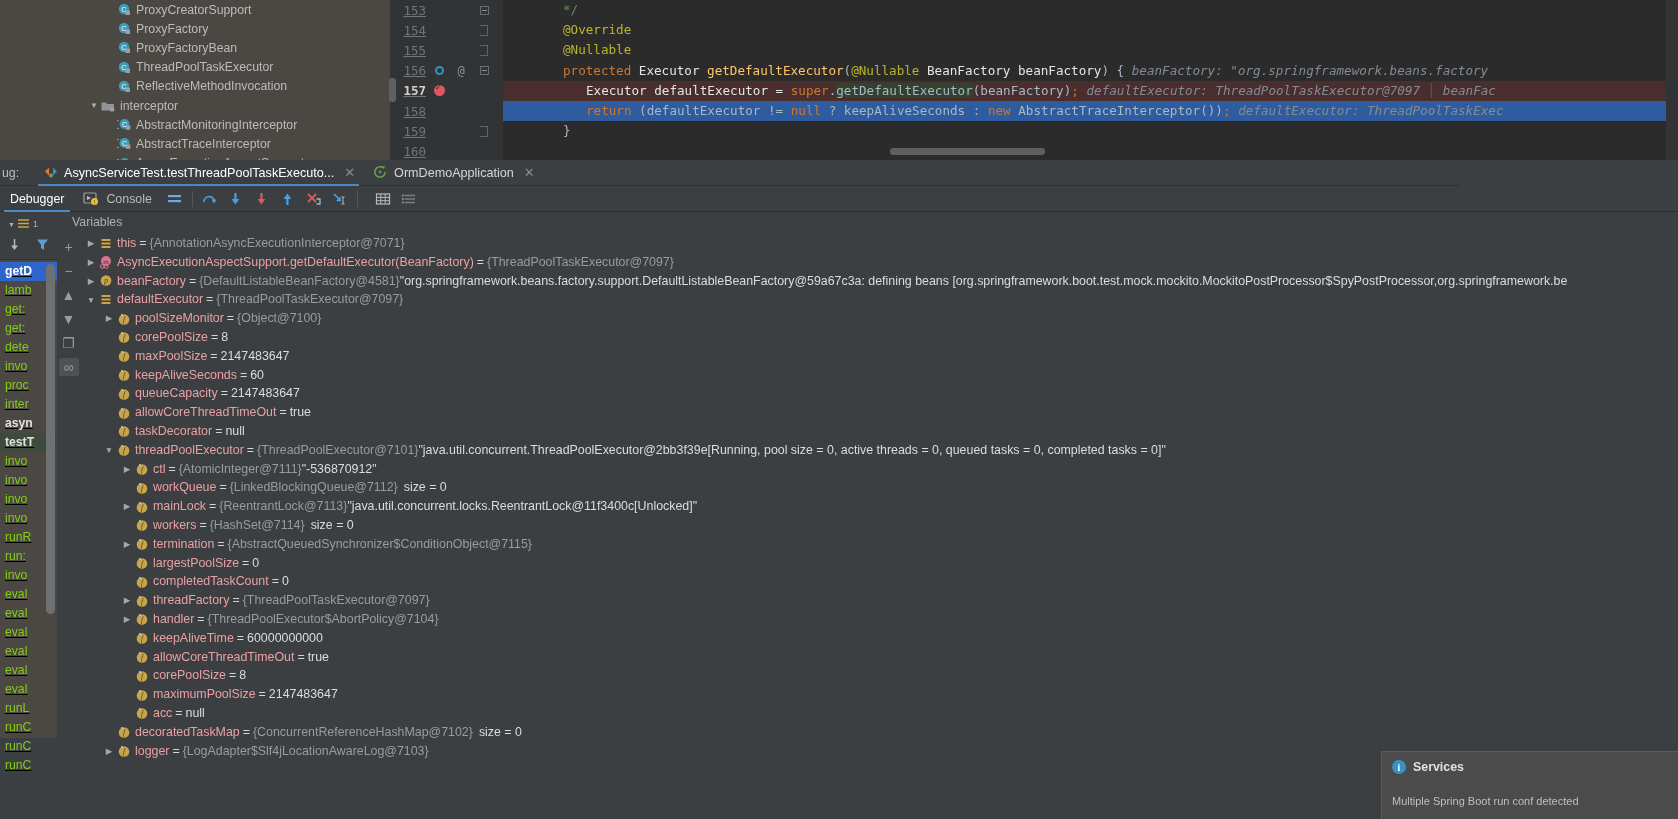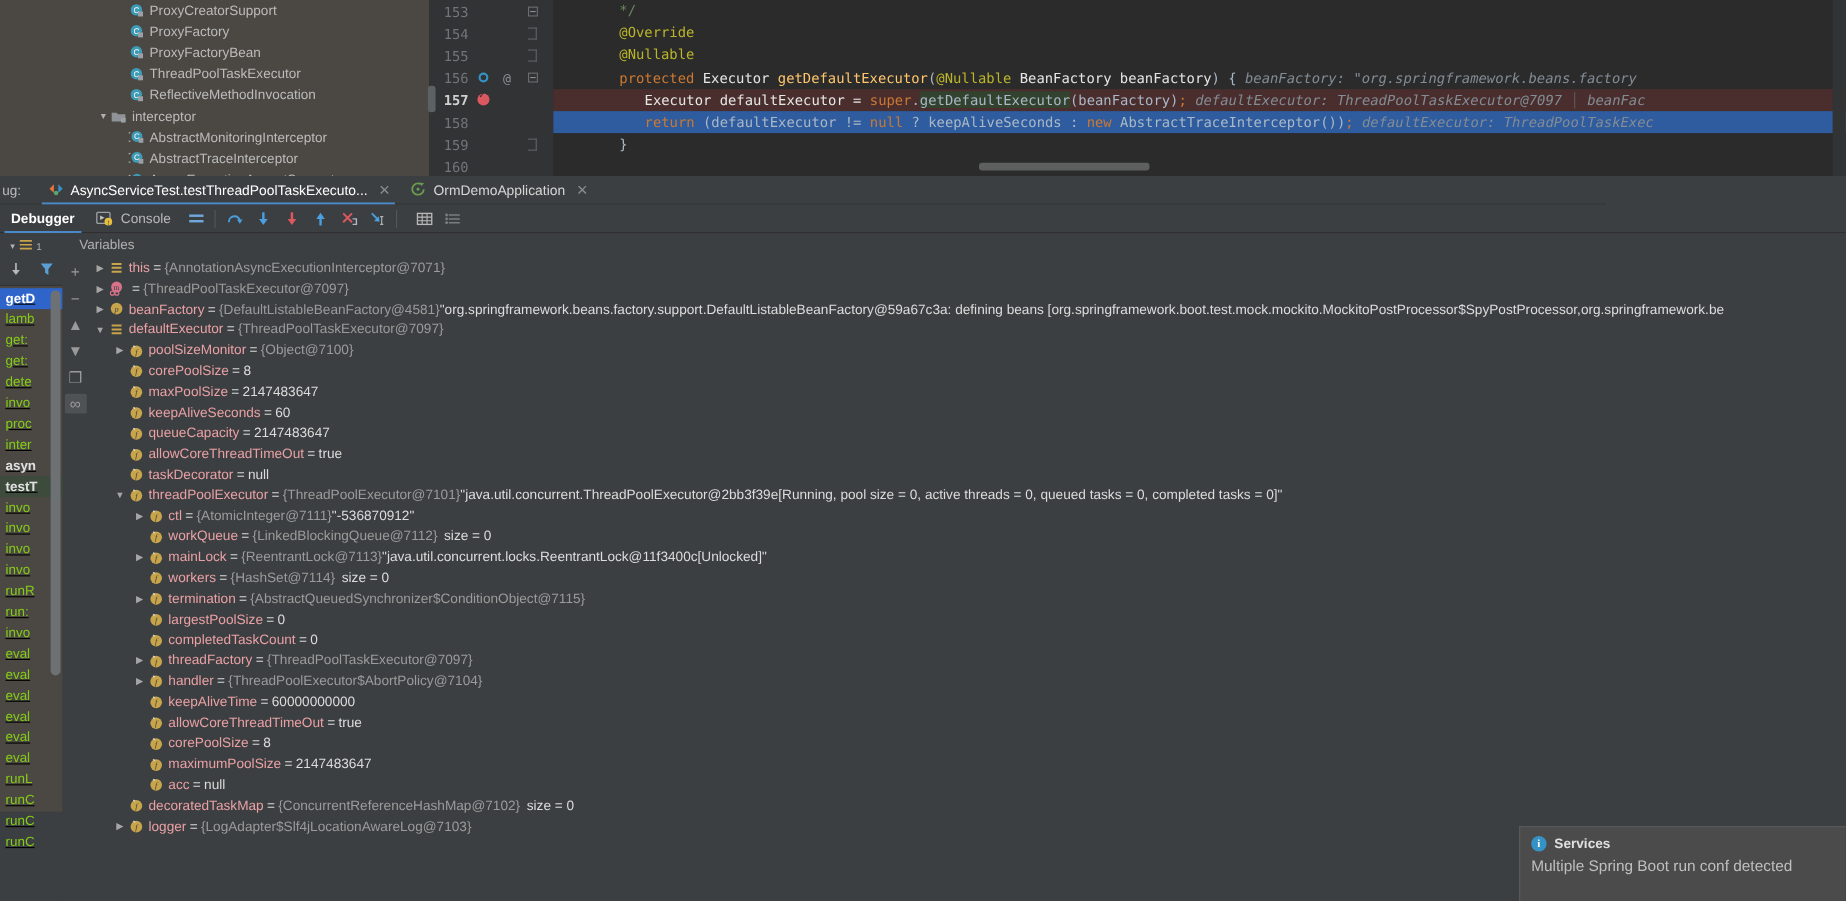--- a/index.html
+++ b/index.html
@@ -41,20 +41,21 @@
     background: #2b2b2b; overflow: hidden;
   }
   .gutter {
     position: absolute; left: 0; top: 0; width: 113px; height: 160px;
     background: #313335;
   }
   .gutter-row {
     position: relative; height: 20.2px; display: flex; align-items: center;
     font-family: "DejaVu Sans Mono", monospace; font-size: 12.5px;
     color: #707579;
+    text-decoration: underline;
   }
   .gutter-row .lineno { width: 38px; text-align: right; padding-right: 2px; }
   .gutter-row.current .lineno { color: #d0d0d0; font-weight: bold; }
   .gutter-row .g-mark { width: 22px; display:flex; align-items:center; justify-content:center; }
   .gutter-row .g-at { width: 22px; text-align: center; color: #8a8f93; font-size: 12px;}
   .gutter-row .g-fold { width: 24px; display: flex; align-items: center; justify-content: center; }
   .fold-mark {
     width: 8px; height: 11px; border: 1px solid #606366; border-left: none;
   }
   .fold-minus {
@@ -132,21 +133,21 @@
   
   .dbg-toolbar {
     position: absolute; left: 0; top: 186px; width: 1678px; height: 26px;
     background: #3c3f41; display: flex; align-items: center;
     border-bottom: 1px solid #2e2e2e;
   }
   .dbg-subtab {
     font-size: 12.4px; color: #b9b9b9; padding: 0 10px; height: 26px;
     line-height: 26px; position: relative; white-space: nowrap;
   }
-  .dbg-subtab.active { color: #ffffff; font-weight: bold; }
+  .dbg-subtab.active { color: #ffffff; }
   .dbg-subtab.active:after {
     content: ""; position: absolute; left: 4px; right: 4px; bottom: 0;
     height: 2px; background: #4a88c7;
   }
   .tb-ico { width: 26px; height: 24px; display:flex; align-items:center; justify-content:center; }
   .tb-sep { width: 1px; height: 16px; background: #555759; margin: 0 4px; }
 
   
   .vars-header {
     position: absolute; left: 0; top: 212px; width: 1678px; height: 22px;
@@ -216,21 +217,21 @@
   .v-size { color: #dcdcdc; padding-left: 6px; }
 
   
   .notif {
     position: absolute; right: 0; bottom: 0; width: 297px; height: 68px;
     background: #4b4b4b; border: 1px solid #5a5a5a; border-right: none; border-bottom: none;
     padding: 8px 10px;
   }
   .notif-title-row { display: flex; align-items: center; gap: 7px; }
   .notif-title { font-size: 12.4px; color: #e0e0e0; font-weight: bold; }
-  .notif-body { font-size: 14px; color: #bfbfbf; margin-top: 5px; line-height: 16px; }
+  .notif-body { font-size: 11px; color: #bfbfbf; margin-top: 19px; line-height: 16px; }
   .info-circle {
     width: 14px; height: 14px; border-radius: 50%; background: #3592c4;
     color: #ffffff; font-size: 10px; font-weight: bold;
     display: flex; align-items: center; justify-content: center;
     font-family: "Liberation Serif", serif;
   }
 </style>
 </head>
 <body>
 
@@ -626,20 +627,21 @@
     <div class="v-row" style="padding-left: 4px;">
       <span class="v-arrow">▶</span>
       <span class="v-ico">
         <svg width="15" height="14" viewBox="0 0 15 14">
           <circle cx="7" cy="6" r="5" fill="#d6738a"></circle>
           <text x="7" y="8.6" font-size="7" text-anchor="middle" fill="#3c3f41" font-family="serif">m</text>
           <circle cx="3.2" cy="11.5" r="1.8" fill="none" stroke="#d6738a" stroke-width="1.1"></circle>
           <circle cx="7.2" cy="11.5" r="1.8" fill="none" stroke="#d6738a" stroke-width="1.1"></circle>
         </svg>
       </span>
+      <span class="v-name">AsyncExecutionAspectSupport.getDefaultExecutor(BeanFactory)</span>
       <span class="v-eq">=</span>
       <span class="v-type">{ThreadPoolTaskExecutor@7097}</span>
     </div>
     <div class="v-row" style="padding-left: 4px;">
       <span class="v-arrow">▶</span>
       <span class="v-ico">
         <svg width="14" height="13" viewBox="0 0 14 13">
           <circle cx="7" cy="6.5" r="5.3" fill="#c8a44a"></circle>
           <text x="7" y="9.3" font-size="7.5" text-anchor="middle" fill="#3c3f41" font-family="serif" font-style="italic">p</text>
         </svg>

